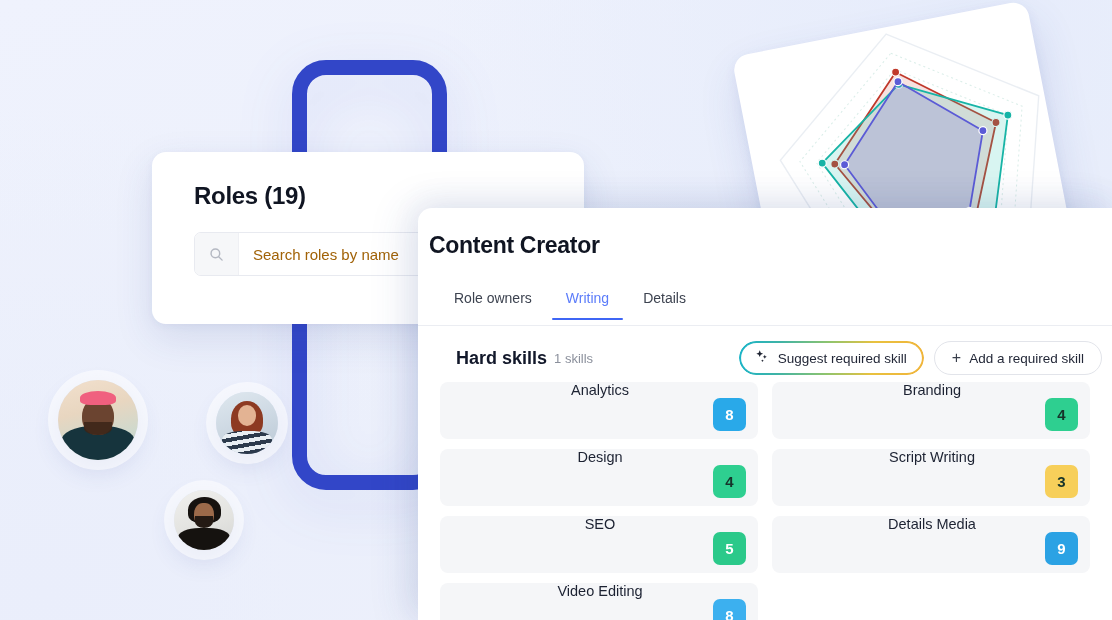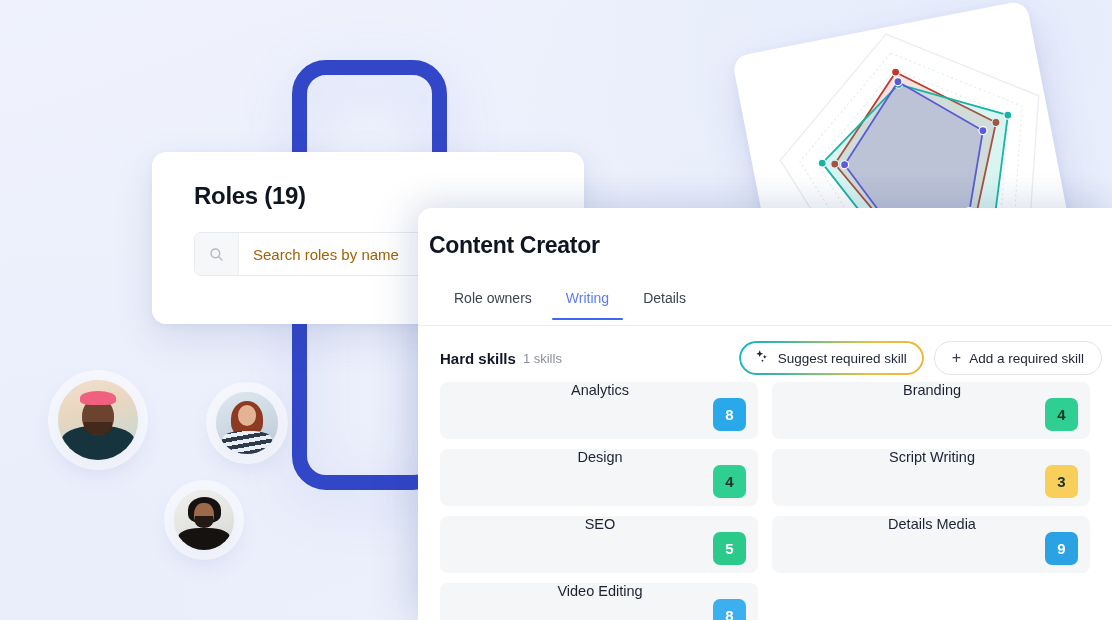--- a/index.html
+++ b/index.html
@@ -186,21 +186,21 @@
   }
 
   
   .skills-head {
     position: absolute;
     left: 22px; right: 10px; top: 132px;
     height: 36px;
     display: flex;
     align-items: center;
   }
-  .hs-label { font-size: 15px; font-weight: 700; color: #12182a; }
+  .hs-label { font-size: 18px; font-weight: 700; color: #12182a; margin-left: 16px; }
   .hs-count { font-size: 13px; color: #8b909c; margin-left: 7px; }
   .head-actions { margin-left: auto; display: flex; gap: 10px; align-items: center; }
 
   .btn-suggest {
     position: relative;
     height: 34px;
     padding: 0 17px 0 15px;
     border-radius: 999px;
     background: #fff;
     display: flex; align-items: center; gap: 9px;

